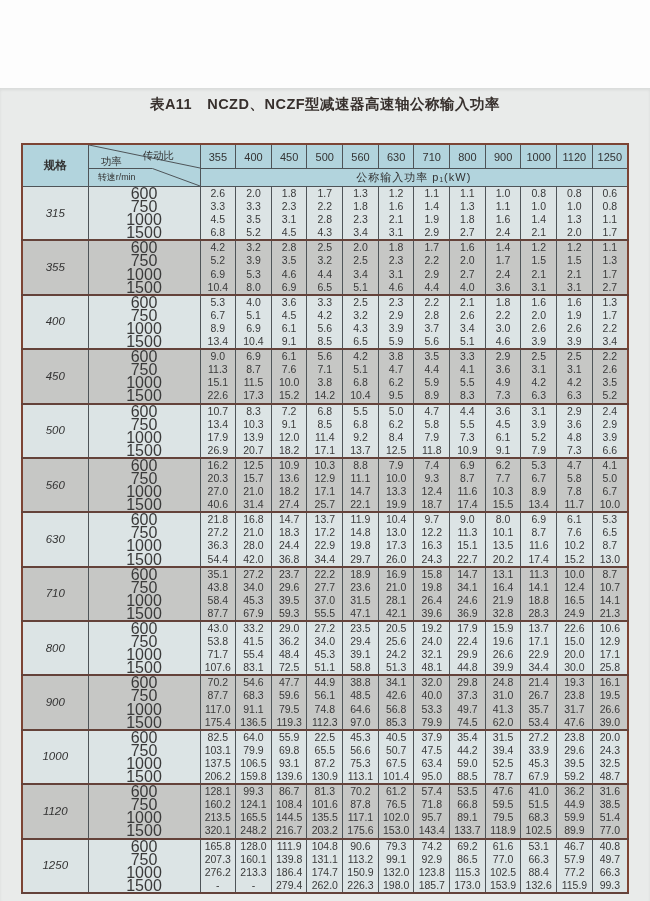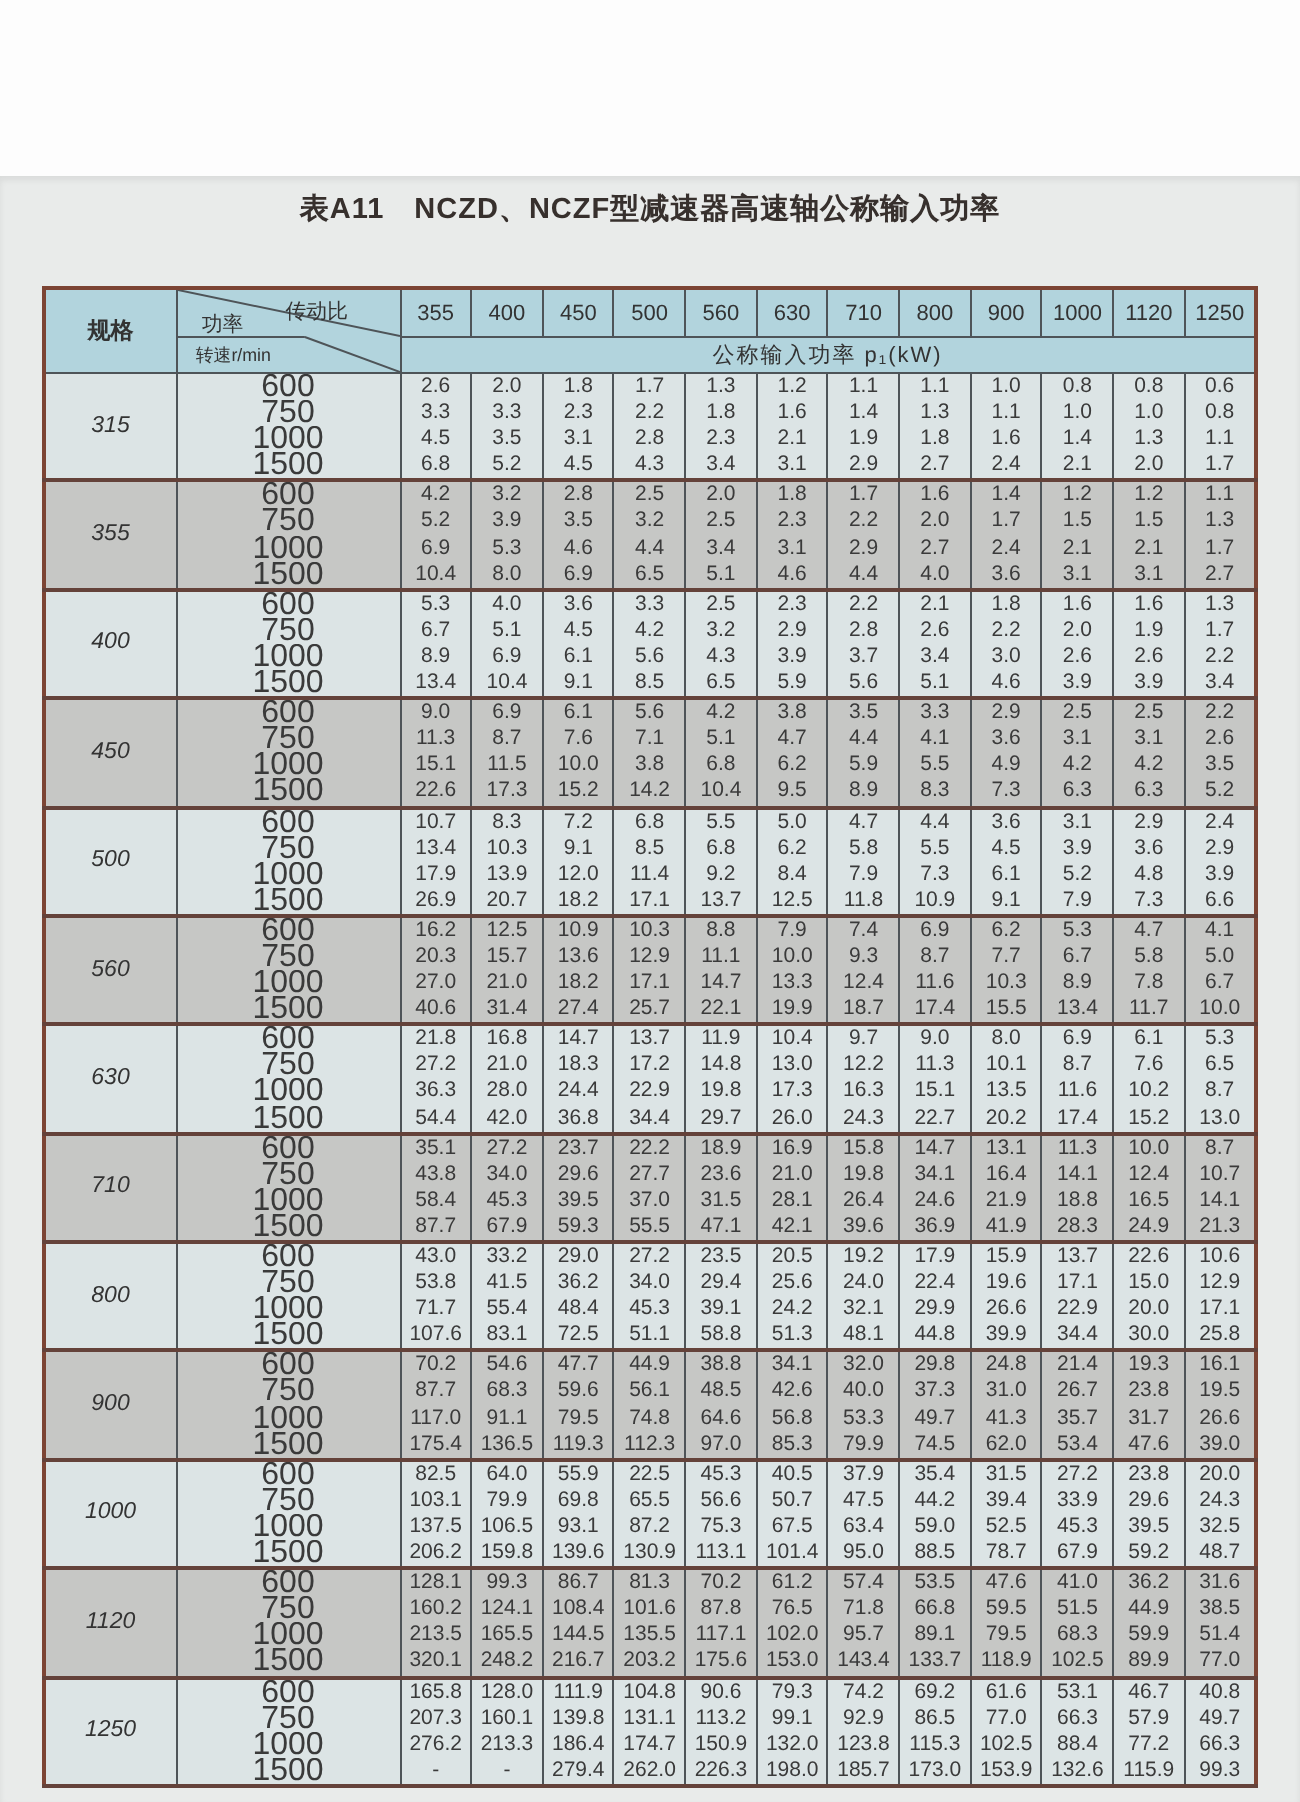--- a/index.html
+++ b/index.html
@@ -588,21 +588,21 @@
         <tr class="gray group-end">
           <td class="speed">1500</td>
           <td class="val">87.7</td>
           <td class="val">67.9</td>
           <td class="val">59.3</td>
           <td class="val">55.5</td>
           <td class="val">47.1</td>
           <td class="val">42.1</td>
           <td class="val">39.6</td>
           <td class="val">36.9</td>
-          <td class="val">41.9</td>
+          <td class="val">32.8</td>
           <td class="val">28.3</td>
           <td class="val">24.9</td>
           <td class="val">21.3</td>
         </tr>
         <tr class="light">
           <td class="spec" rowspan="4">800</td>
           <td class="speed">600</td>
           <td class="val">43.0</td>
           <td class="val">33.2</td>
           <td class="val">29.0</td>

